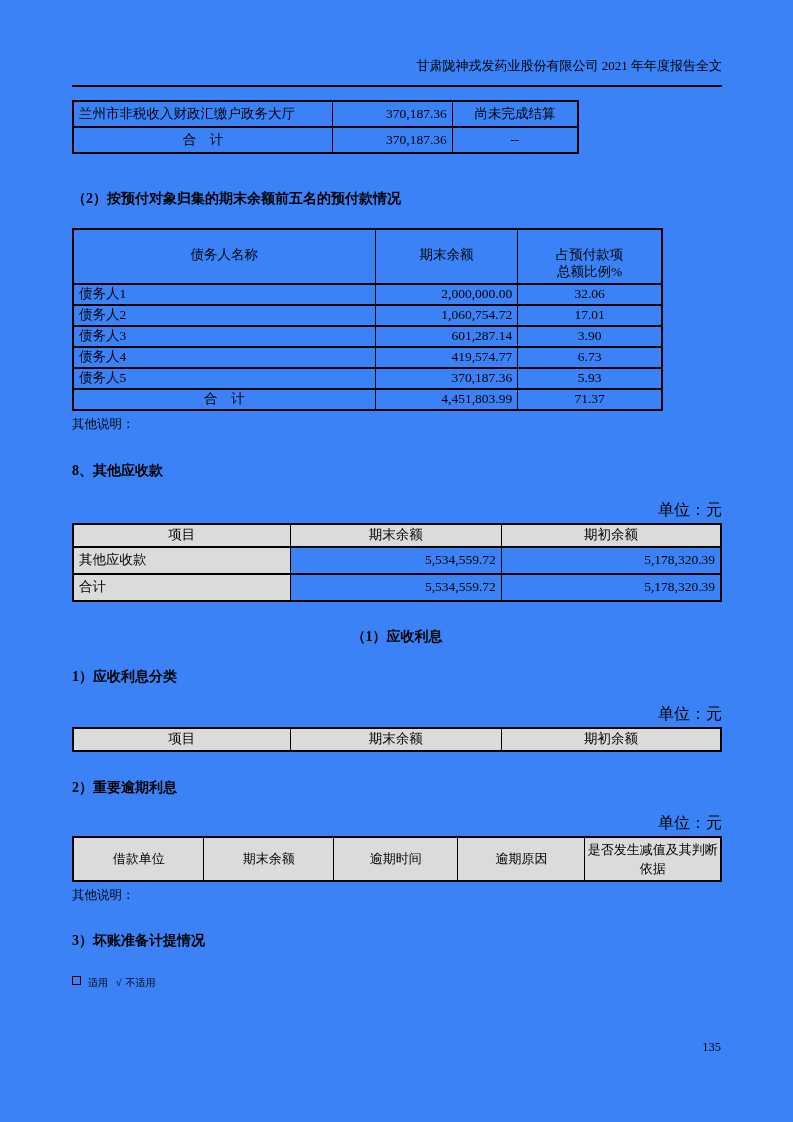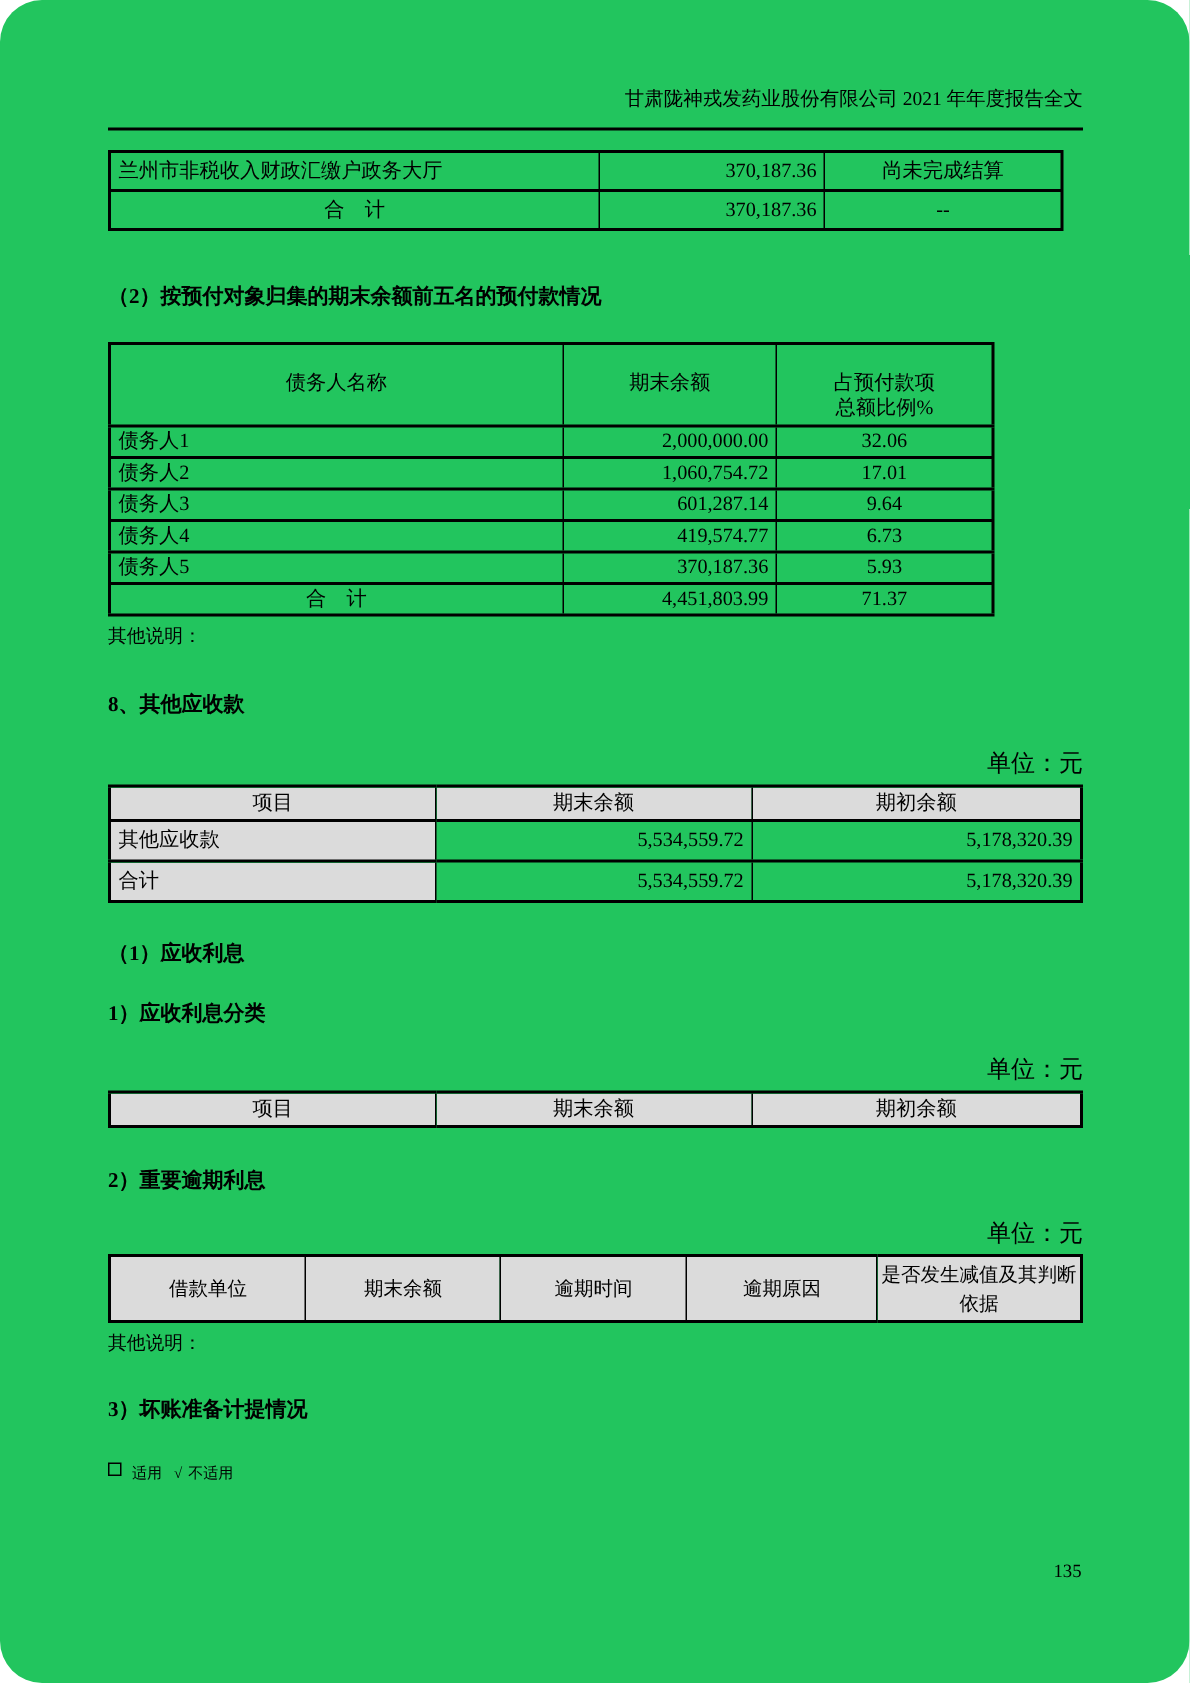--- a/index.html
+++ b/index.html
@@ -1,48 +1,48 @@
 <!DOCTYPE html>
 <html><head>
 <meta charset="utf-8">
 <style>
   html,body { margin:0; padding:0; background:#ffffff; }
   .page {
-    position:relative; width:793px; height:1122px; background:#22c55e;
+    position:relative; width:793px; height:1122px; background:#3b82f6;
     font-family:"Liberation Serif","DejaVu Serif",serif; color:#000;
-    box-sizing:border-box; padding:58px 71px 0 72px; overflow:hidden;border-radius:28px;
+    box-sizing:border-box; padding:58px 71px 0 72px; overflow:hidden;
   }
   .report-header { text-align:right; font-size:13px; line-height:16px;
     padding-bottom:11px; border-bottom:2px solid #000; }
   table.tbl { border-collapse:collapse; table-layout:fixed; border:2px solid #000; }
   table.tbl td { border:1px solid #000; border-top-width:2px; border-bottom-width:2px;
     font-size:13.5px; line-height:1.25; padding:2px 5px; box-sizing:border-box;
     overflow:hidden; }
   .al { text-align:left; }  .ac { text-align:center;margin-left:36px; }  .ar { text-align:right; }
   .hdr td { text-align:center; }
   .gray td, td.gray { background:#dbdbdb; }
 
-  .t1 { width:637px; margin-top:13px; }
+  .t1 { width:507px; margin-top:13px; }
   .t1 td { height:26px; vertical-align:middle; }
 
   .heading { font-weight:bold; font-size:14px; line-height:18px; }
   .h-prepay { margin-top:36px; }
   .t2 { width:591px; margin-top:20px; }
   .t2 tr.hdr td { height:42px; vertical-align:top; padding-top:17px; white-space:pre-line; }
   .t2 tr.data td { height:21px; padding-top:1px; padding-bottom:1px; }
   .notes { font-size:12.5px; line-height:16px; margin-top:5px; }
 
   .h-other { margin-top:30px; }
   .unit { text-align:right; font-size:16px; line-height:16px; }
   .u1 { margin-top:22px; }
   .t3 { width:100%; margin-top:5px; }
   .t3 tr.hdr td { height:21px; vertical-align:middle; }
   .t3 tr.data td { height:27px; vertical-align:middle; }
 
-  .h-int { margin-top:26px; }
+  .h-int { margin-top:26px;text-align:center; }
   .h-intcls { margin-top:22px; }
   .u2 { margin-top:20px; }
   .t4 { width:100%; margin-top:5px; }
   .t4 tr.hdr td { height:21px; vertical-align:middle; }
 
   .h-overdue { margin-top:27px; }
   .u3 { margin-top:18px; }
   .t5 { width:100%; margin-top:5px; }
   .t5 tr.hdr td { height:42px; vertical-align:middle; font-size:13px; padding:2px; line-height:19px; }
 
@@ -101,21 +101,21 @@
         <td class="ac">32.06</td>
       </tr>
       <tr class="data">
         <td class="al">债务人2</td>
         <td class="ar">1,060,754.72</td>
         <td class="ac">17.01</td>
       </tr>
       <tr class="data">
         <td class="al">债务人3</td>
         <td class="ar">601,287.14</td>
-        <td class="ac">9.64</td>
+        <td class="ac">3.90</td>
       </tr>
       <tr class="data">
         <td class="al">债务人4</td>
         <td class="ar">419,574.77</td>
         <td class="ac">6.73</td>
       </tr>
       <tr class="data">
         <td class="al">债务人5</td>
         <td class="ar">370,187.36</td>
         <td class="ac">5.93</td>

